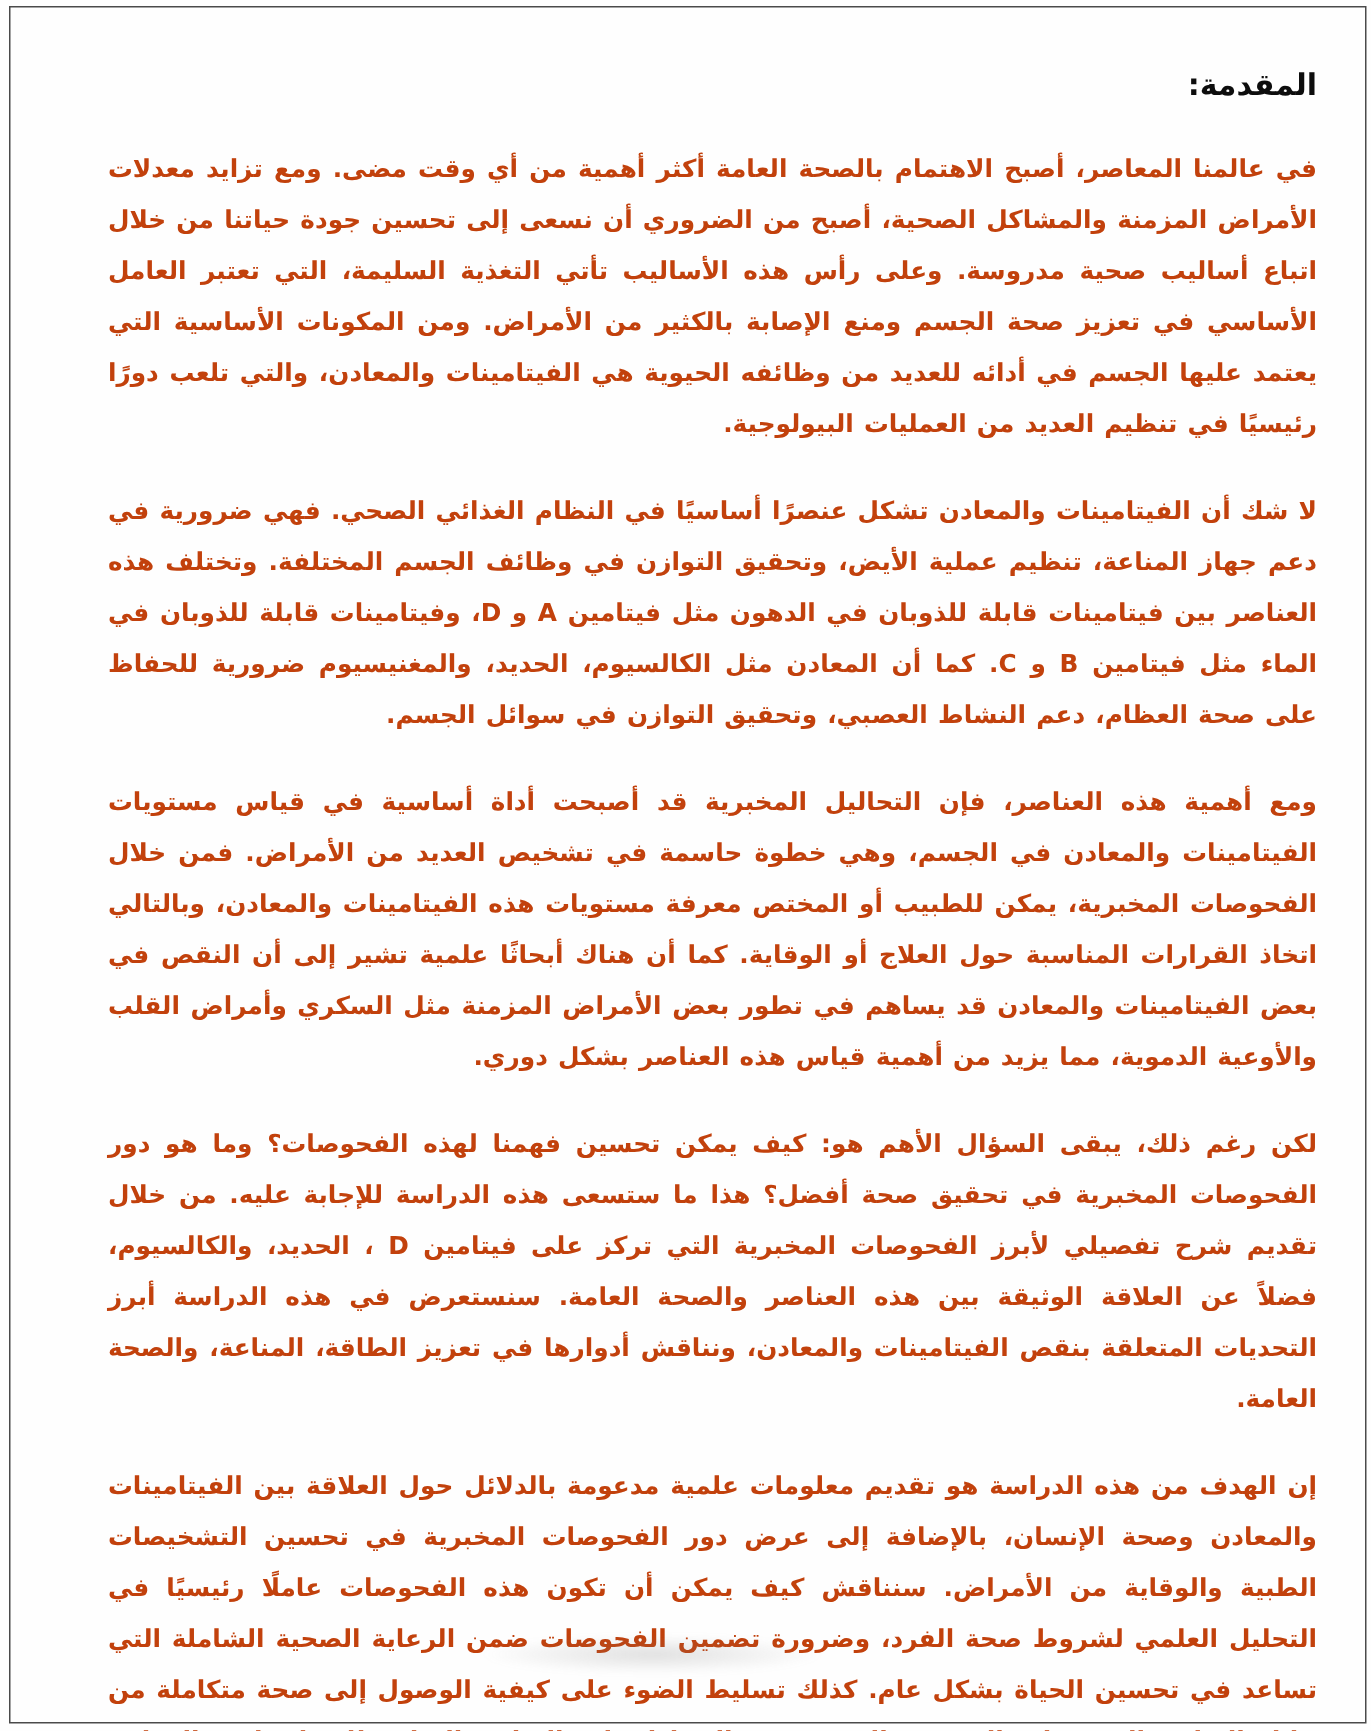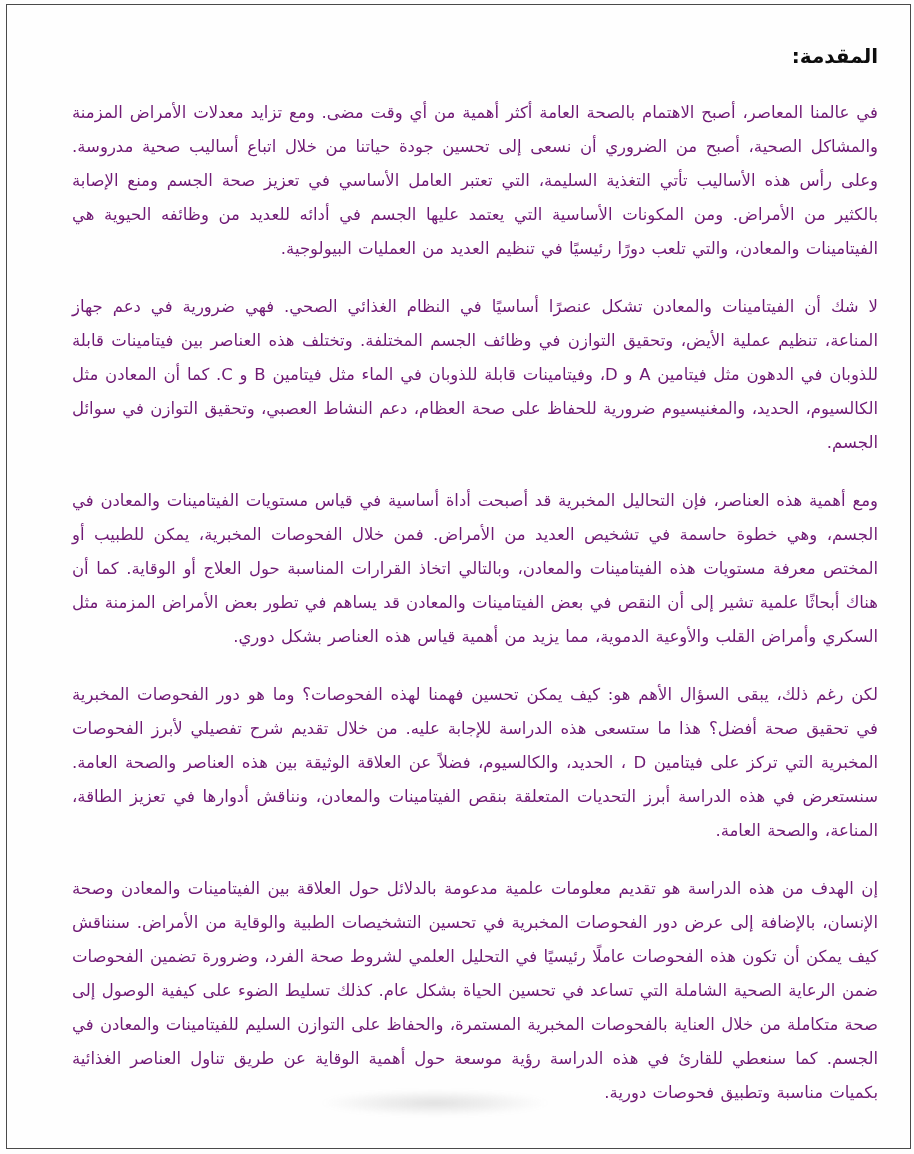--- a/index.html
+++ b/index.html
@@ -32,26 +32,26 @@
   }
   .doc-title {
     font-size: 20px;
     font-weight: 700;
     margin: 0 0 28px 0;
     text-align: right;
     color: #0d0d0d;
   }
   .doc-paragraph {
     font-size: 16.5px;
-    font-weight: 400;
+    font-weight: 700;
     line-height: 34px;
     margin: 0 0 24px 0;
     text-align: justify;
     text-justify: inter-word;
-    color: #701a75;
+    color: #c2410c;
     word-spacing: 1px;
   }
   
   .watermark-smudge {
     position: absolute;
     left: 320px;
     bottom: 38px;
     width: 230px;
     height: 26px;
     background: radial-gradient(ellipse at center, rgba(120,120,120,0.22), rgba(120,120,120,0.0) 70%);

